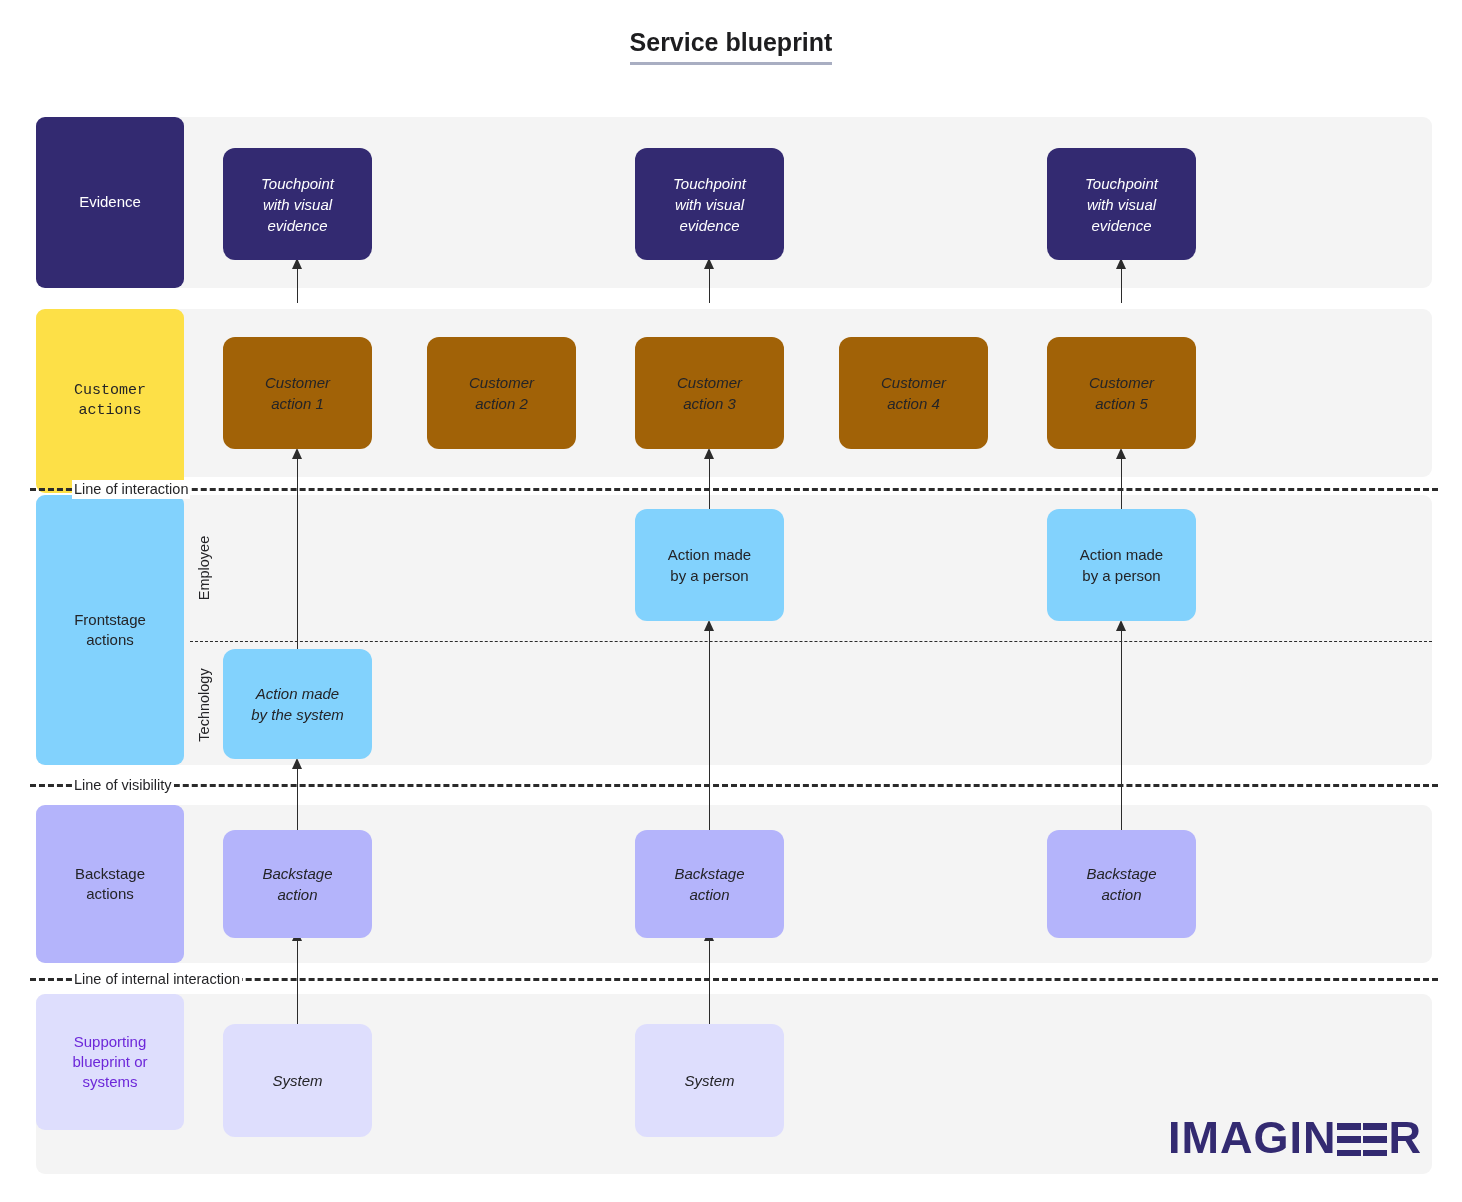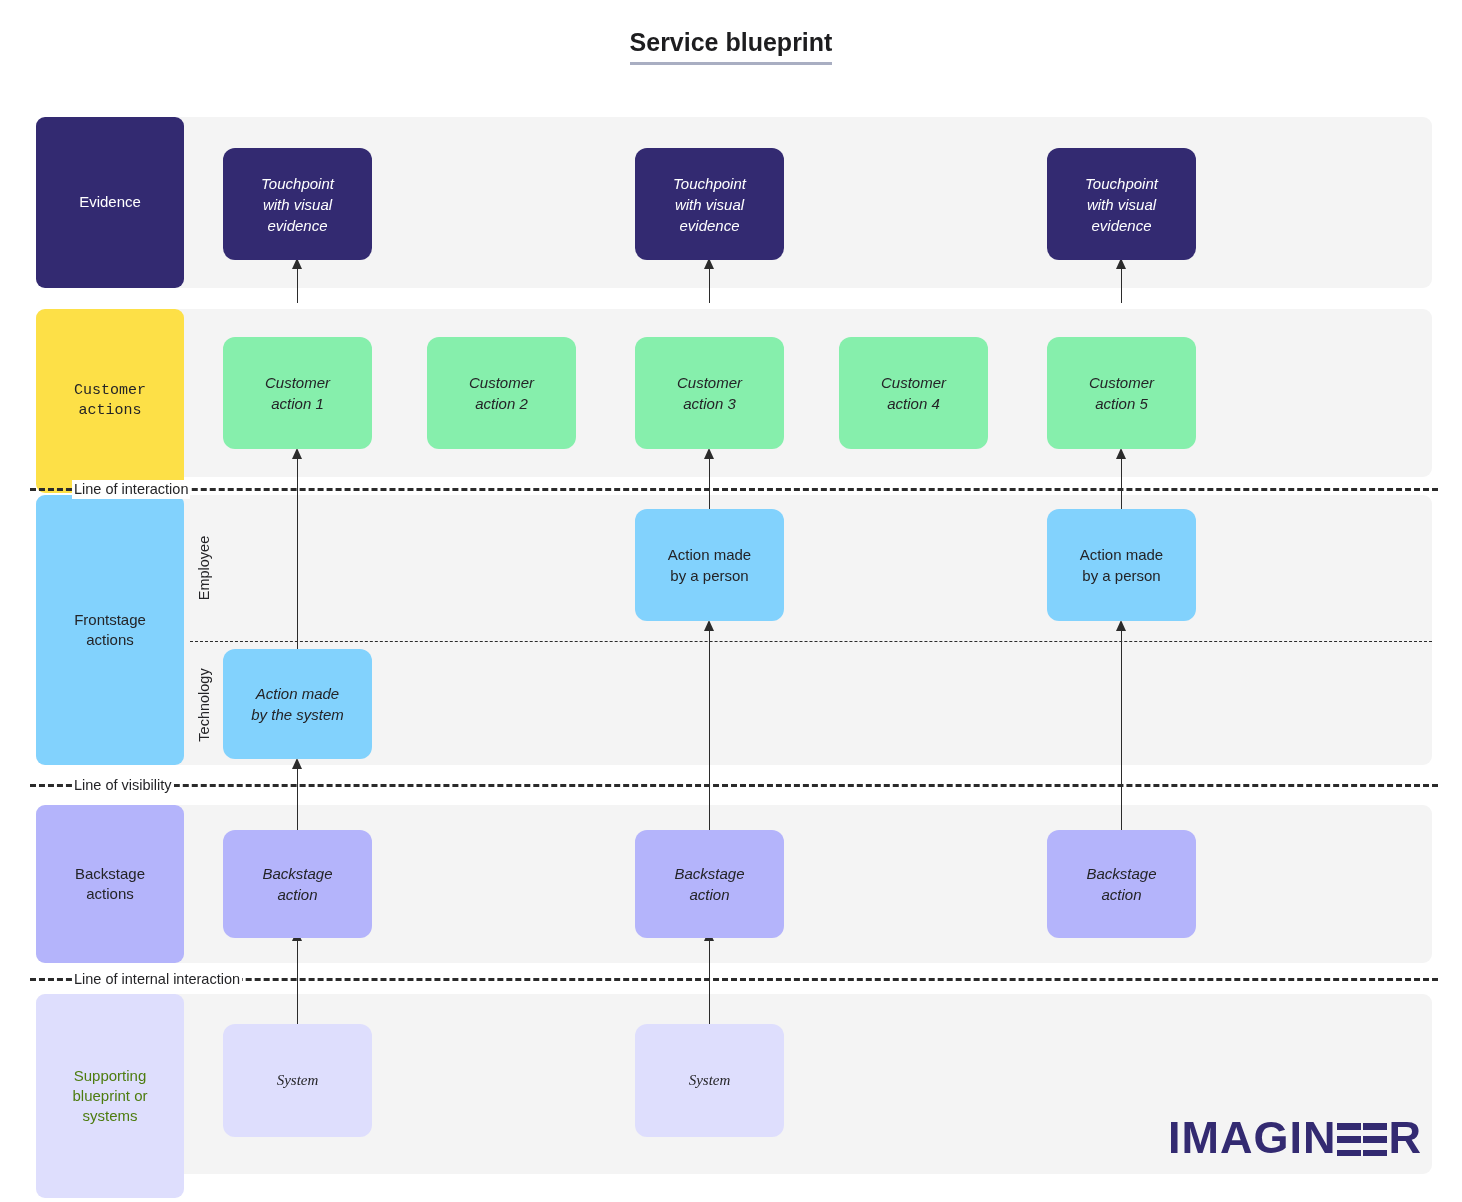--- a/index.html
+++ b/index.html
@@ -82,22 +82,22 @@
   }
   #label-frontstage {
     top: 495px; height: 270px;
     background: #82d2fd; color: #242427;
   }
   #label-backstage {
     top: 805px; height: 158px;
     background: #b4b4fb; color: #242427;
   }
   #label-support {
-    top: 994px; height: 204px;
-    background: #dedefd; color: #4d7c0f;
+    top: 994px; height: 136px;
+    background: #dedefd; color: #6d28d9;
   }
 
   
   .sublabel {
     position: absolute;
     left: 186px;
     width: 36px;
     display: flex;
     align-items: center;
     justify-content: center;
@@ -120,24 +120,24 @@
     justify-content: center;
     text-align: center;
     font-size: 15px;
     line-height: 1.4;
     padding: 5px 9px;
     z-index: 3;
   }
   .card.italic { font-style: italic; }
 
   .card-evidence  { background: #332a71; color: #ffffff; }
-  .card-customer  { background: #86efac; color: #242427; align-items: center; }
+  .card-customer  { background: #a16207; color: #242427; align-items: center; }
   .card-front     { background: #82d2fd; color: #242427; }
   .card-back      { background: #b4b4fb; color: #242427; }
-  .card-support   { background: #dedefd; color: #242427; font-family: Liberation Serif, serif; }
+  .card-support   { background: #dedefd; color: #242427; }
 
   
   .connector {
     position: absolute;
     z-index: 2;
     pointer-events: none;
   }
   .connector .stem {
     position: absolute;
     left: 50%;

